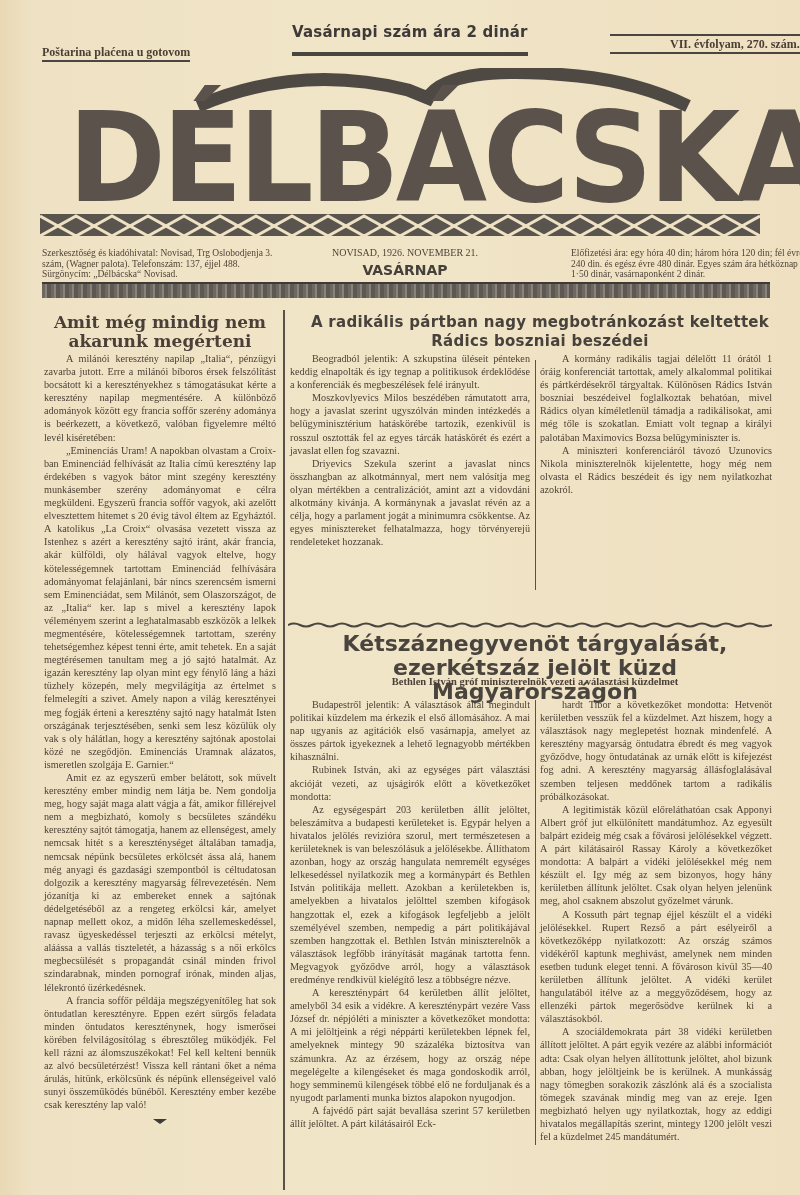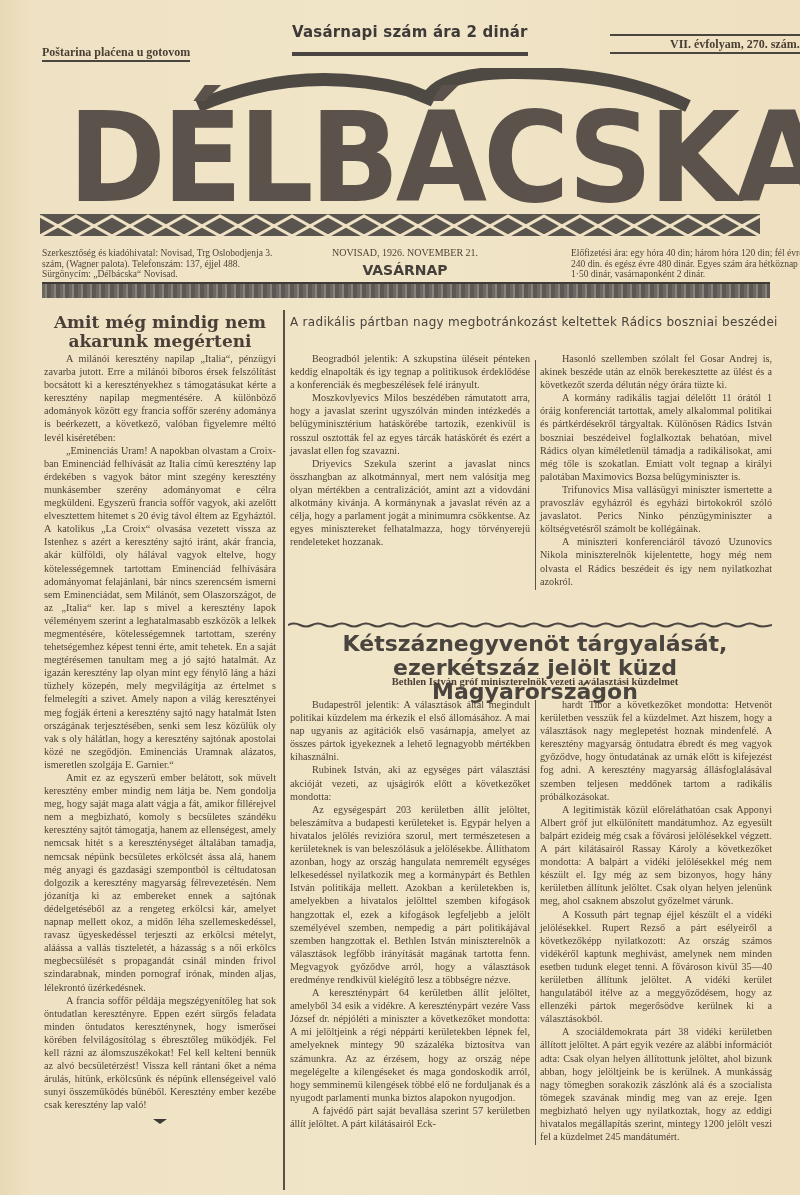--- a/index.html
+++ b/index.html
@@ -18,21 +18,21 @@
   .meta-center{left:320px;top:248px;width:170px;text-align:center;}
   .meta-date{font-size:10px;}
   .meta-day{font-family:"DejaVu Sans",sans-serif;font-weight:bold;font-size:14px;margin-top:6px;color:#45403a;}
   .meta-right{left:535px;top:248px;width:235px;margin-left:36px;}
   .rule-bar{left:42px;top:282px;width:728px;height:14px;background:repeating-linear-gradient(90deg,#6e6862 0 3px,#8a8378 3px 5px,#5d5853 5px 9px);border-top:2px solid #3e3a35;}
   .vline{background:#5a524a;width:2px;}
   .h-left{left:40px;top:313px;width:240px;text-align:center;font-family:"DejaVu Serif",serif;font-weight:bold;font-size:17px;line-height:19px;color:#4a4038;}
   .col{font-size:10.2px;line-height:13.1px;text-align:justify;color:#4c4236;}
   .col p{margin:0;text-indent:22px;}
   .col-left{left:44px;top:352px;width:232px;}
-  .h-main{left:290px;top:313px;width:500px;text-align:left;font-family:"DejaVu Sans",sans-serif;font-weight:normal;font-size:12px;line-height:19px;color:#48423c;letter-spacing:0.3px;}
+  .h-main{left:290px;top:313px;width:500px;text-align:center;font-family:"DejaVu Sans",sans-serif;font-weight:bold;font-size:15px;line-height:19px;color:#48423c;letter-spacing:0.3px;}
   .col-m1{left:290px;top:352px;width:240px;}
   .col-m2{left:540px;top:352px;width:232px;}
   .wave{left:288px;top:622px;width:484px;height:6px;}
   .h-second{left:290px;top:632px;width:490px;text-align:center;font-family:"DejaVu Sans",sans-serif;font-weight:bold;font-size:22px;line-height:24px;color:#4a443e;}
   .sub-second{left:290px;top:676px;width:490px;text-align:center;font-size:10.5px;font-weight:bold;color:#4a4038;}
   .col-s1{left:290px;top:698px;width:240px;}
   .col-s2{left:540px;top:698px;width:232px;}
   .tri{width:0;height:0;border-left:7px solid transparent;border-right:7px solid transparent;border-top:5px solid #3e3a35;}
 </style>
 </head>
@@ -81,23 +81,21 @@
     <div class="tri" style="margin:8px auto 0;"></div>
   </div>
 
   <div class="abs h-main">A radikális pártban nagy megbotránkozást keltettek Rádics boszniai beszédei</div>
   <div class="abs col col-m1">
     <p>Beogradból jelentik: A szkupstina üléseit pénteken keddig elnapolták és igy tegnap a politikusok érdeklődése a konferenciák és megbeszélések felé irányult.</p>
     <p>Moszkovlyevics Milos beszédében rámutatott arra, hogy a javaslat szerint ugyszólván minden intézkedés a belügyminisztérium hatáskörébe tartozik, ezenkivül is rosszul osztották fel az egyes tárcák hatáskörét és ezért a javaslat ellen fog szavazni.</p>
     <p>Driyevics Szekula szerint a javaslat nincs összhangban az alkotmánnyal, mert nem valósítja meg olyan mértékben a centralizációt, amint azt a vidovdáni alkotmány kivánja. A kormánynak a javaslat révén az a célja, hogy a parlament jogát a minimumra csökkentse. Az egyes minisztereket felhatalmazza, hogy törvényerejü rendeleteket hozzanak.</p>
   </div>
   <div class="abs col col-m2">
-    <p>Hasonló szellemben szólalt fel Gosar Andrej is, akinek beszéde után az elnök berekesztette az ülést és a következőt szerda délután négy órára tüzte ki.</p>
     <p>A kormány radikális tagjai délelőtt 11 órától 1 óráig konferenciát tartottak, amely alkalommal politikai és pártkérdésekről tárgyaltak. Különösen Rádics István boszniai beszédeivel foglalkoztak behatóan, mivel Rádics olyan kíméletlenül támadja a radikálisokat, ami még tőle is szokatlan. Emiatt volt tegnap a királyi palotában Maximovics Bozsa belügyminiszter is.</p>
-    <p>Trifunovics Misa vallásügyi miniszter ismertette a pravoszláv egyházról és egyházi birtokokról szóló javaslatot. Perics Ninko pénzügyminiszter a költségvetésről számolt be kollégáinak.</p>
     <p>A miniszteri konferenciáról távozó Uzunovics Nikola miniszterelnök kijelentette, hogy még nem olvasta el Rádics beszédeit és igy nem nyilatkozhat azokról.</p>
   </div>
 
   <svg class="abs wave" viewBox="0 0 484 6" preserveAspectRatio="none">
     <path d="M0 3 Q 6 0 12 3 T 24 3 T 36 3 T 48 3 T 60 3 T 72 3 T 84 3 T 96 3 T 108 3 T 120 3 T 132 3 T 144 3 T 156 3 T 168 3 T 180 3 T 192 3 T 204 3 T 216 3 T 228 3 T 240 3 T 252 3 T 264 3 T 276 3 T 288 3 T 300 3 T 312 3 T 324 3 T 336 3 T 348 3 T 360 3 T 372 3 T 384 3 T 396 3 T 408 3 T 420 3 T 432 3 T 444 3 T 456 3 T 468 3 T 484 3" stroke="#4a4540" stroke-width="2" fill="none"></path>
   </svg>
 
   <div class="abs h-second">Kétszáznegyvenöt tárgyalását, ezerkétszáz jelölt küzd Magyarországon</div>
   <div class="abs sub-second">Bethlen István gróf miniszterelnök vezeti a választási küzdelmet</div>
   <div class="abs col col-s1">

